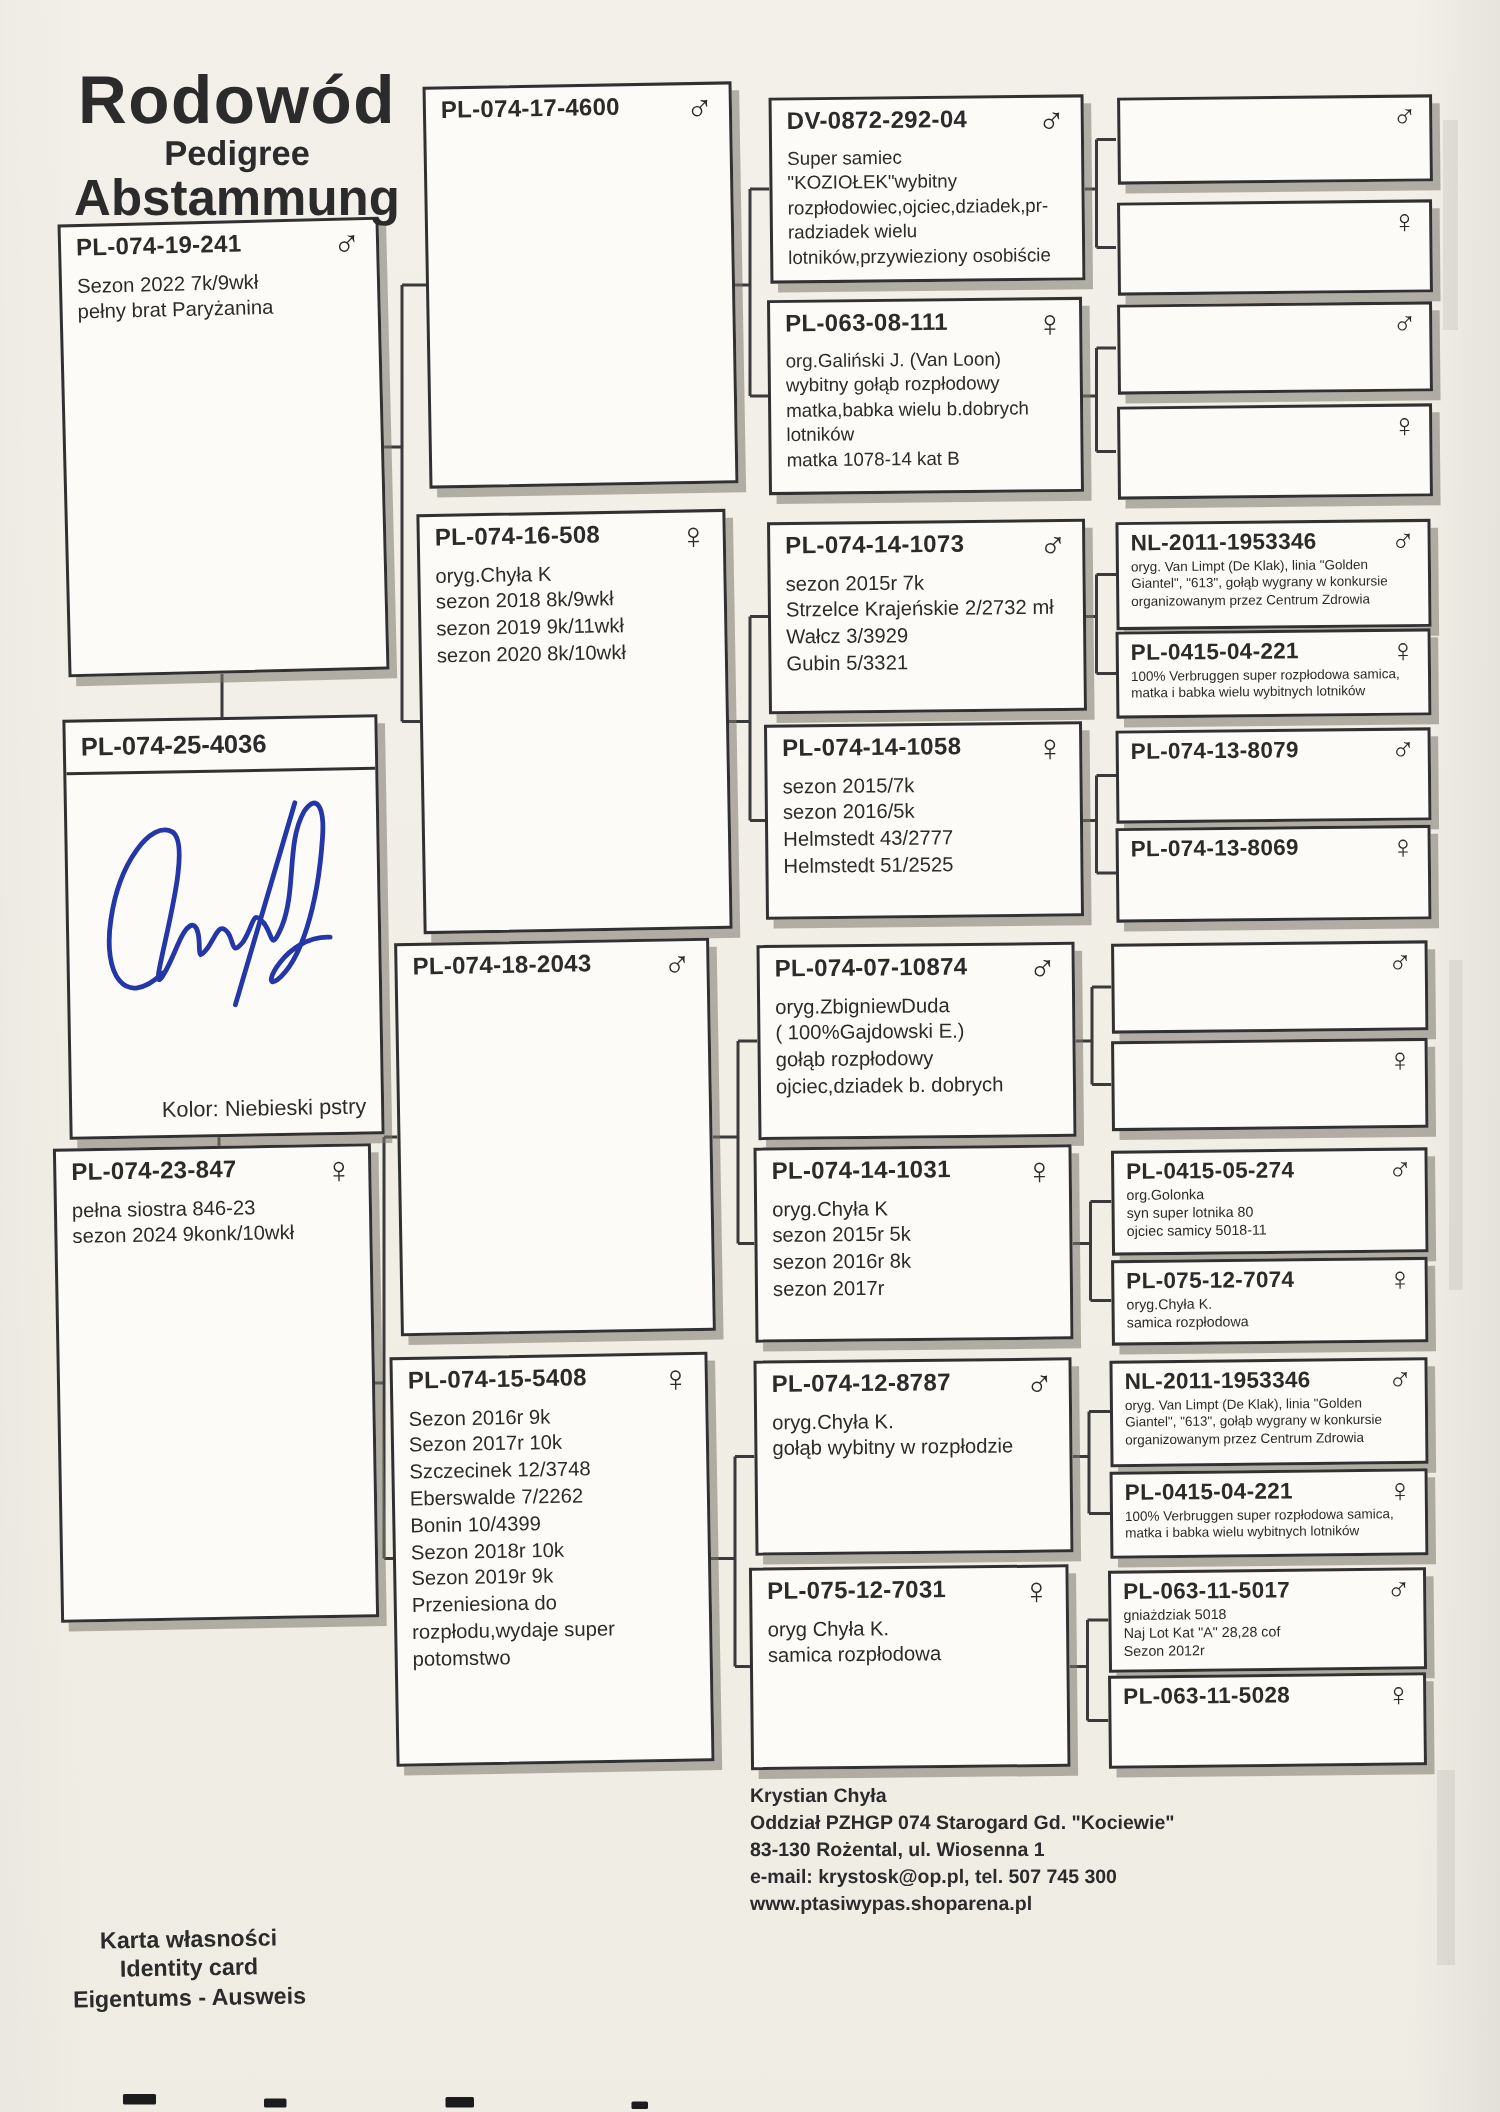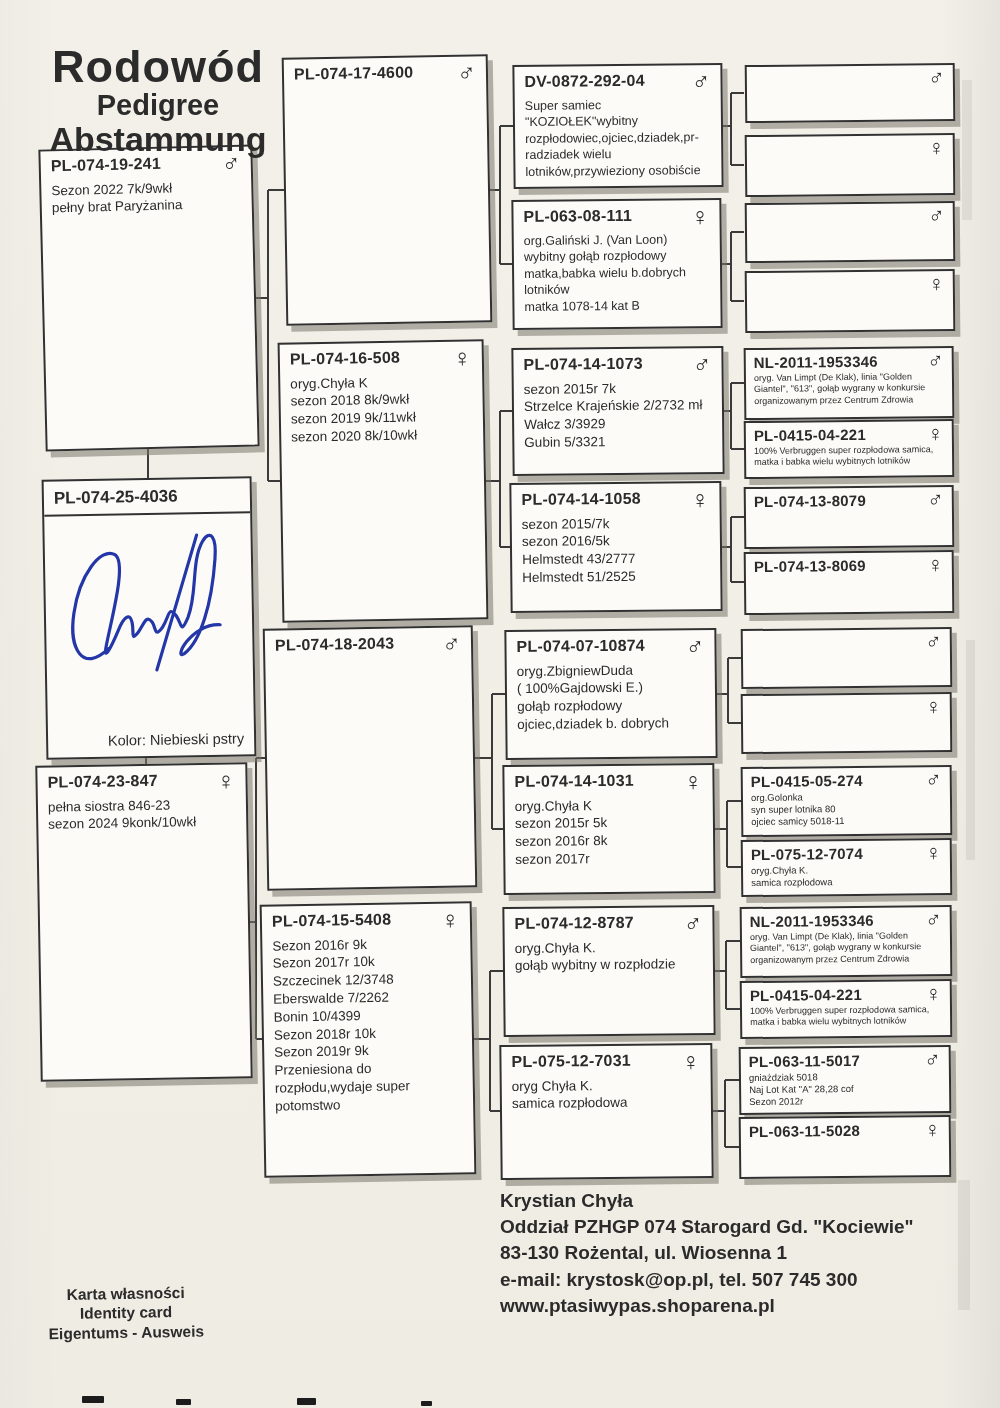--- a/index.html
+++ b/index.html
@@ -28,24 +28,24 @@
   .box-body{padding:3px 10px 2px 10px;font-size:13.5px;line-height:1.32;white-space:pre-line;}
   .small .box-head{padding:4px 8px 0 8px;font-size:15px;}
   .small .sex{font-size:22px;}
   .small .box-body{padding:0 8px;font-size:9px;line-height:1.3;}
   .subject-head{border-bottom:2px solid #313131;padding:7px 10px 6px 10px;
     font-weight:bold;font-size:17px;}
   .color-label{position:absolute;right:10px;bottom:8px;font-size:14.5px;}
   .sig{position:absolute;left:18px;top:40px;}
   .title{position:absolute;left:38px;top:44px;width:240px;text-align:center;z-index:2;}
   .title .l1{font-size:45px;font-weight:900;letter-spacing:1px;line-height:1.0;}
-  .title .l2{font-size:29px;font-weight:900;line-height:1.15;}
+  .title .l2{font-size:23px;font-weight:900;line-height:1.15;}
   .title .l3{font-size:34px;font-weight:900;line-height:1.05;}
   .footer{position:absolute;left:500px;top:1188px;width:470px;font-weight:bold;
-    font-size:19px;line-height:1.38;white-space:pre-line;z-index:2;}
+    font-size:13px;line-height:1.38;white-space:pre-line;z-index:2;}
   .identity{position:absolute;left:26px;top:1284px;width:200px;text-align:center;
     font-weight:bold;font-size:15.5px;line-height:1.25;white-space:pre-line;z-index:2;transform:rotate(-1deg);}
   .speck{position:absolute;background:#1c1c1c;z-index:3;border-radius:1px;}
   .graynoise{position:absolute;background:rgba(90,88,80,0.10);z-index:0;}
 </style>
 </head>
 <body>
 
 <div class="page">
 

